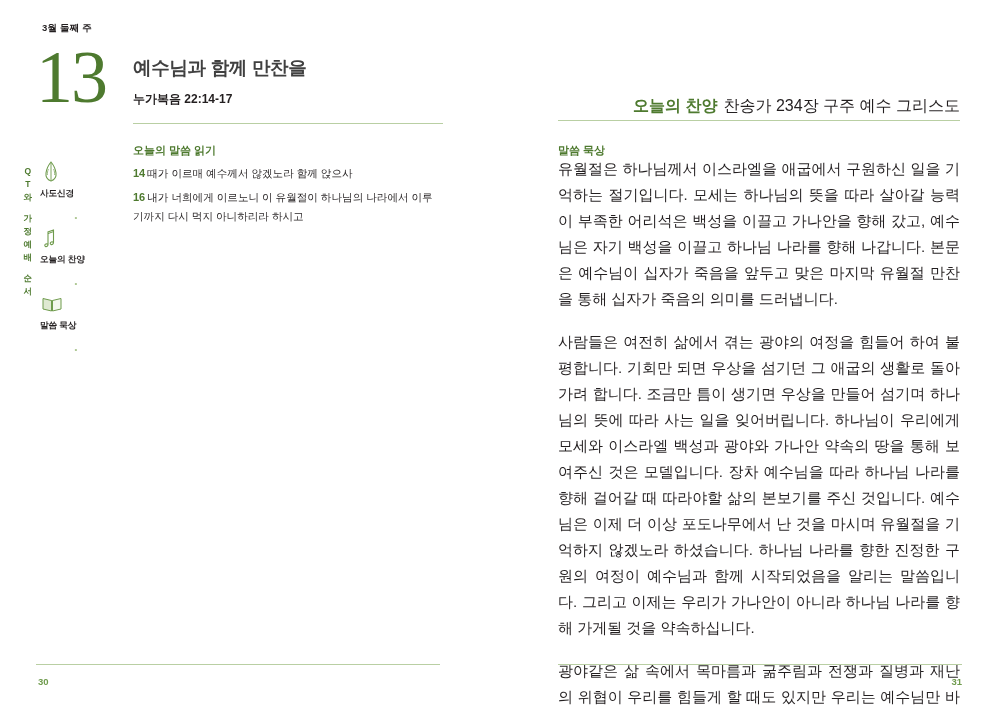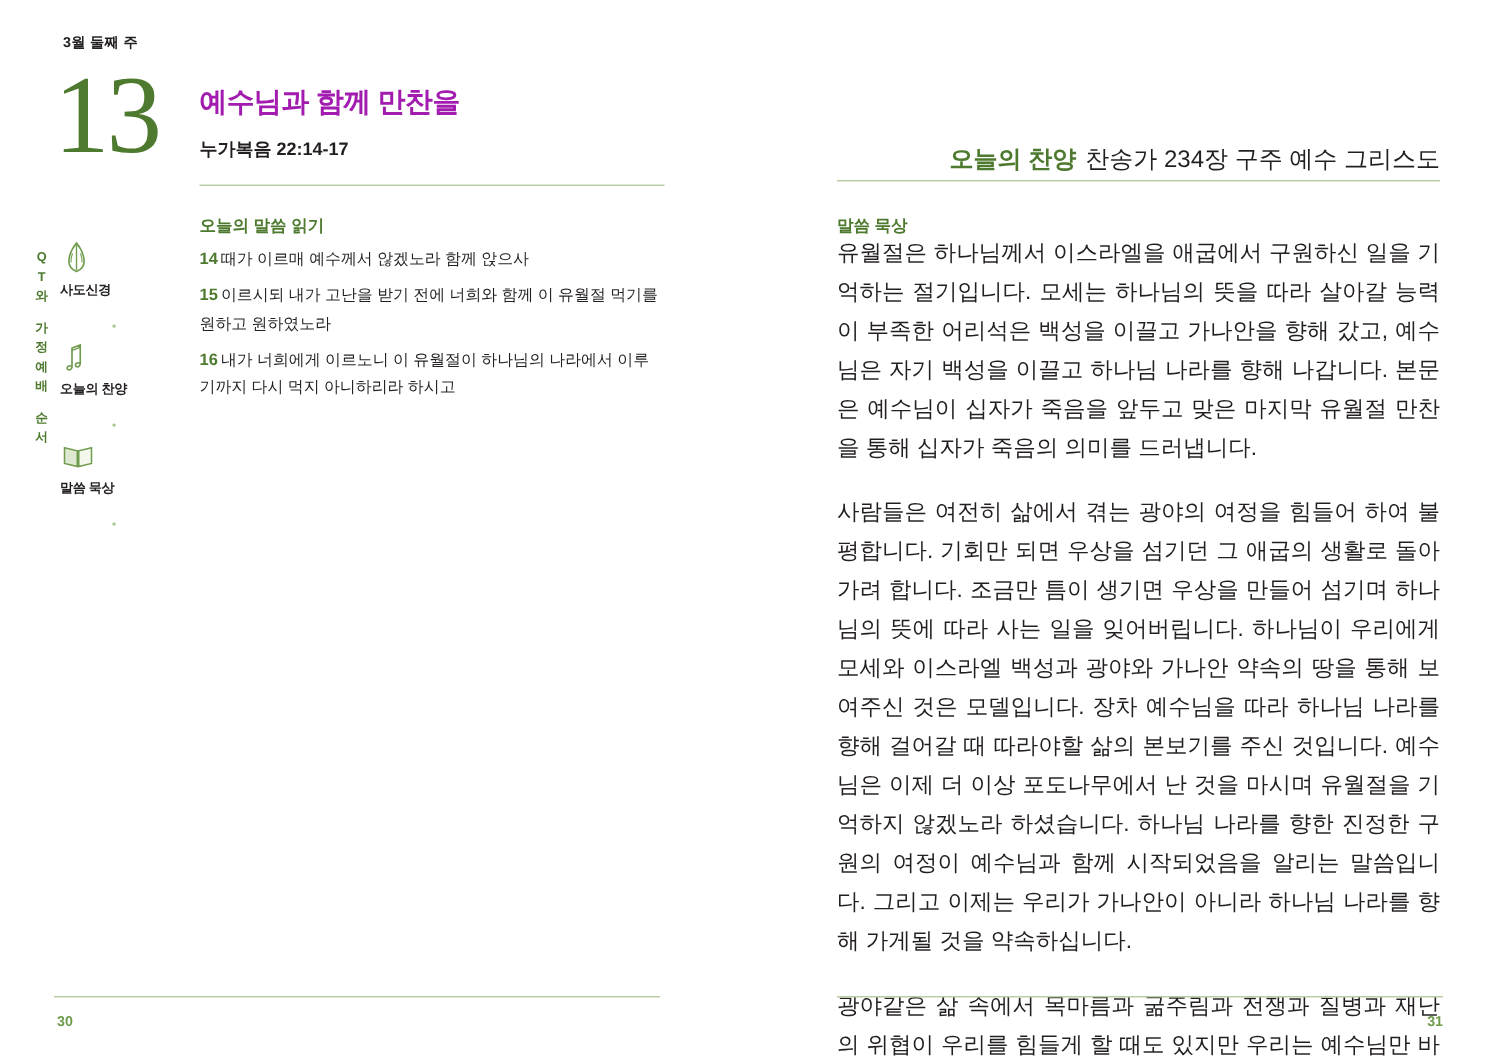--- a/index.html
+++ b/index.html
@@ -45,21 +45,21 @@
     letter-spacing: -2px;
   }
   .title-block {
     position: absolute;
     left: 133px; top: 55px;
     width: 310px;
   }
   .doc-title {
     font-size: 18.5px;
     font-weight: bold;
-    color: #a21caf;
+    color: #404040;
     letter-spacing: -0.3px;
   }
   .doc-ref {
     margin-top: 11px;
     font-size: 12px;
     font-weight: bold;
     color: #231f20;
   }
   .title-rule {
     position: absolute;
@@ -276,23 +276,20 @@
 
     </div>
 
     <div class="read-head">오늘의 말씀 읽기</div>
 
     <div class="read-body">
       <div class="verse">
         <span class="vnum">14</span><span>때가 이르매 예수께서 않겠노라 함께 앉으사</span>
       </div>
       <div class="verse">
-        <span class="vnum">15</span><span>이르시되 내가 고난을 받기 전에 너희와 함께 이 유월절 먹기를 원하고 원하였노라</span>
-      </div>
-      <div class="verse">
         <span class="vnum">16</span><span>내가 너희에게 이르노니 이 유월절이 하나님의 나라에서 이루기까지 다시 먹지 아니하리라 하시고</span>
       </div>
     </div>
 
   </div>
 
   <div class="right-page">
 
     <div class="hymn-line">
       <span class="hymn-label">오늘의 찬양</span><span class="hymn-value">찬송가 234장 구주 예수 그리스도</span>

